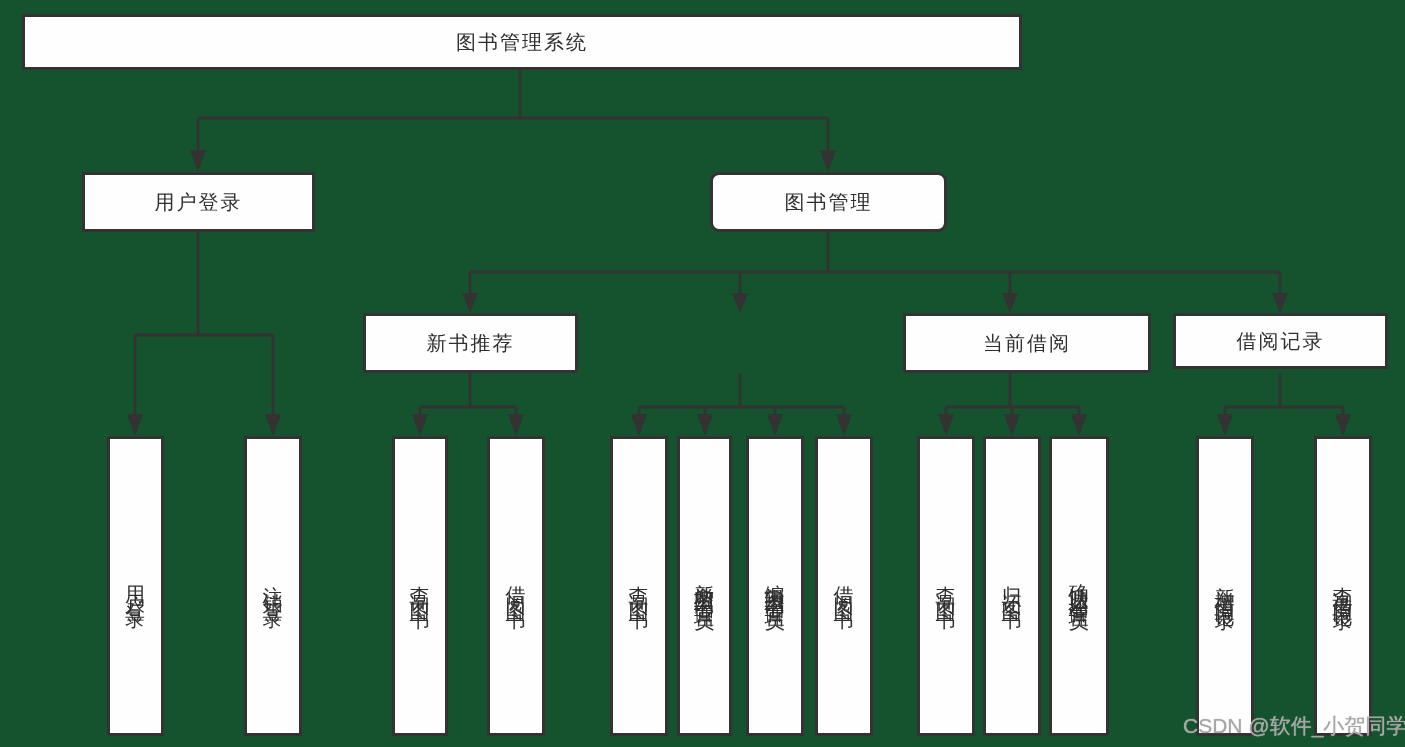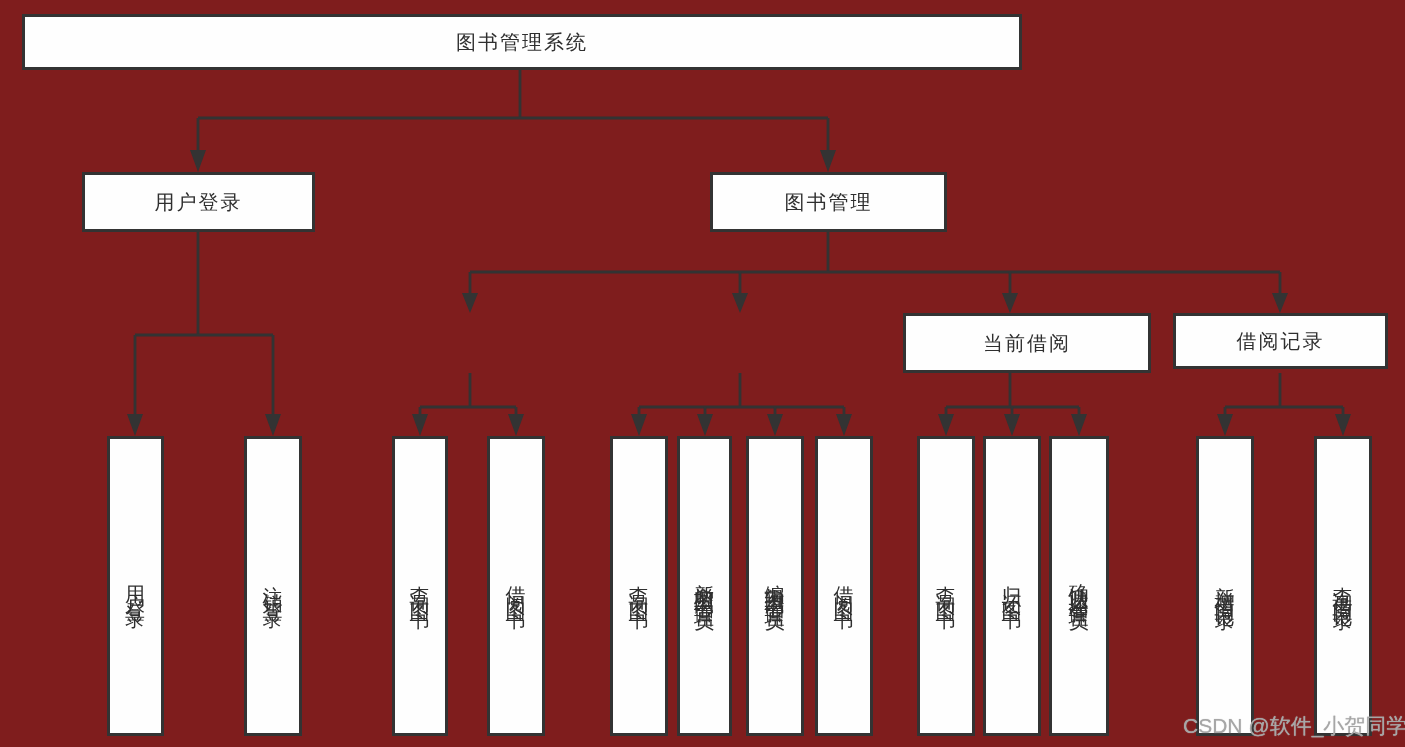--- a/index.html
+++ b/index.html
@@ -1,20 +1,20 @@
 <!DOCTYPE html>
 <html><head>
 <meta charset="utf-8">
 <style>
   html, body { margin: 0; padding: 0; background: #ffffff; }
   #canvas {
     position: relative;
     width: 1405px;
     height: 747px;
-    background: #7f1d1d;
+    background: #14532d;
     font-family: "Liberation Sans", "DejaVu Sans", sans-serif;
     overflow: hidden;
   }
   .node {
     position: absolute;
     box-sizing: border-box;
     border: 3px solid #333333;
     background: #fefefe;
     color: #2f2f2f;
     display: flex;
@@ -117,22 +117,23 @@
     <line x1="1225" y1="407" x2="1343" y2="407"></line>
     <line x1="1225" y1="407" x2="1225" y2="418"></line>
     <polygon points="1217,414 1233,414 1225,436"></polygon>
     <line x1="1343" y1="407" x2="1343" y2="418"></line>
     <polygon points="1335,414 1351,414 1343,436"></polygon>
   </svg>
 
   <div class="node hnode" style="left:22px; top:14px; width:1000px; height:56px;">图书管理系统</div>
 
   <div class="node hnode" style="left:82px; top:172px; width:233px; height:60px;">用户登录</div>
-  <div class="node hnode" style="left:710px; top:172px; width:237px; height:60px;">图书管理</div>
+  <div class="node hnode" style="left:710px; top:172px; width:237px; height:60px;border-radius:9px;">图书管理</div>
 
+  <div class="node hnode" style="left:363px; top:313px; width:215px; height:60px;">新书推荐</div>
   <div class="node hnode" style="left:903px; top:313px; width:248px; height:60px;">当前借阅</div>
   <div class="node hnode" style="left:1173px; top:313px; width:215px; height:56px;">借阅记录</div>
 
   <div class="node vnode" style="left:107px; top:436px; width:57px; height:300px;">用户登录</div>
   <div class="node vnode" style="left:244px; top:436px; width:58px; height:300px;">注销登录</div>
 
   <div class="node vnode" style="left:392px; top:436px; width:56px; height:300px;">查询图书</div>
   <div class="node vnode" style="left:487px; top:436px; width:58px; height:300px;">借阅图书</div>
 
   <div class="node vnode" style="left:610px; top:436px; width:58px; height:300px;">查询图书</div>

